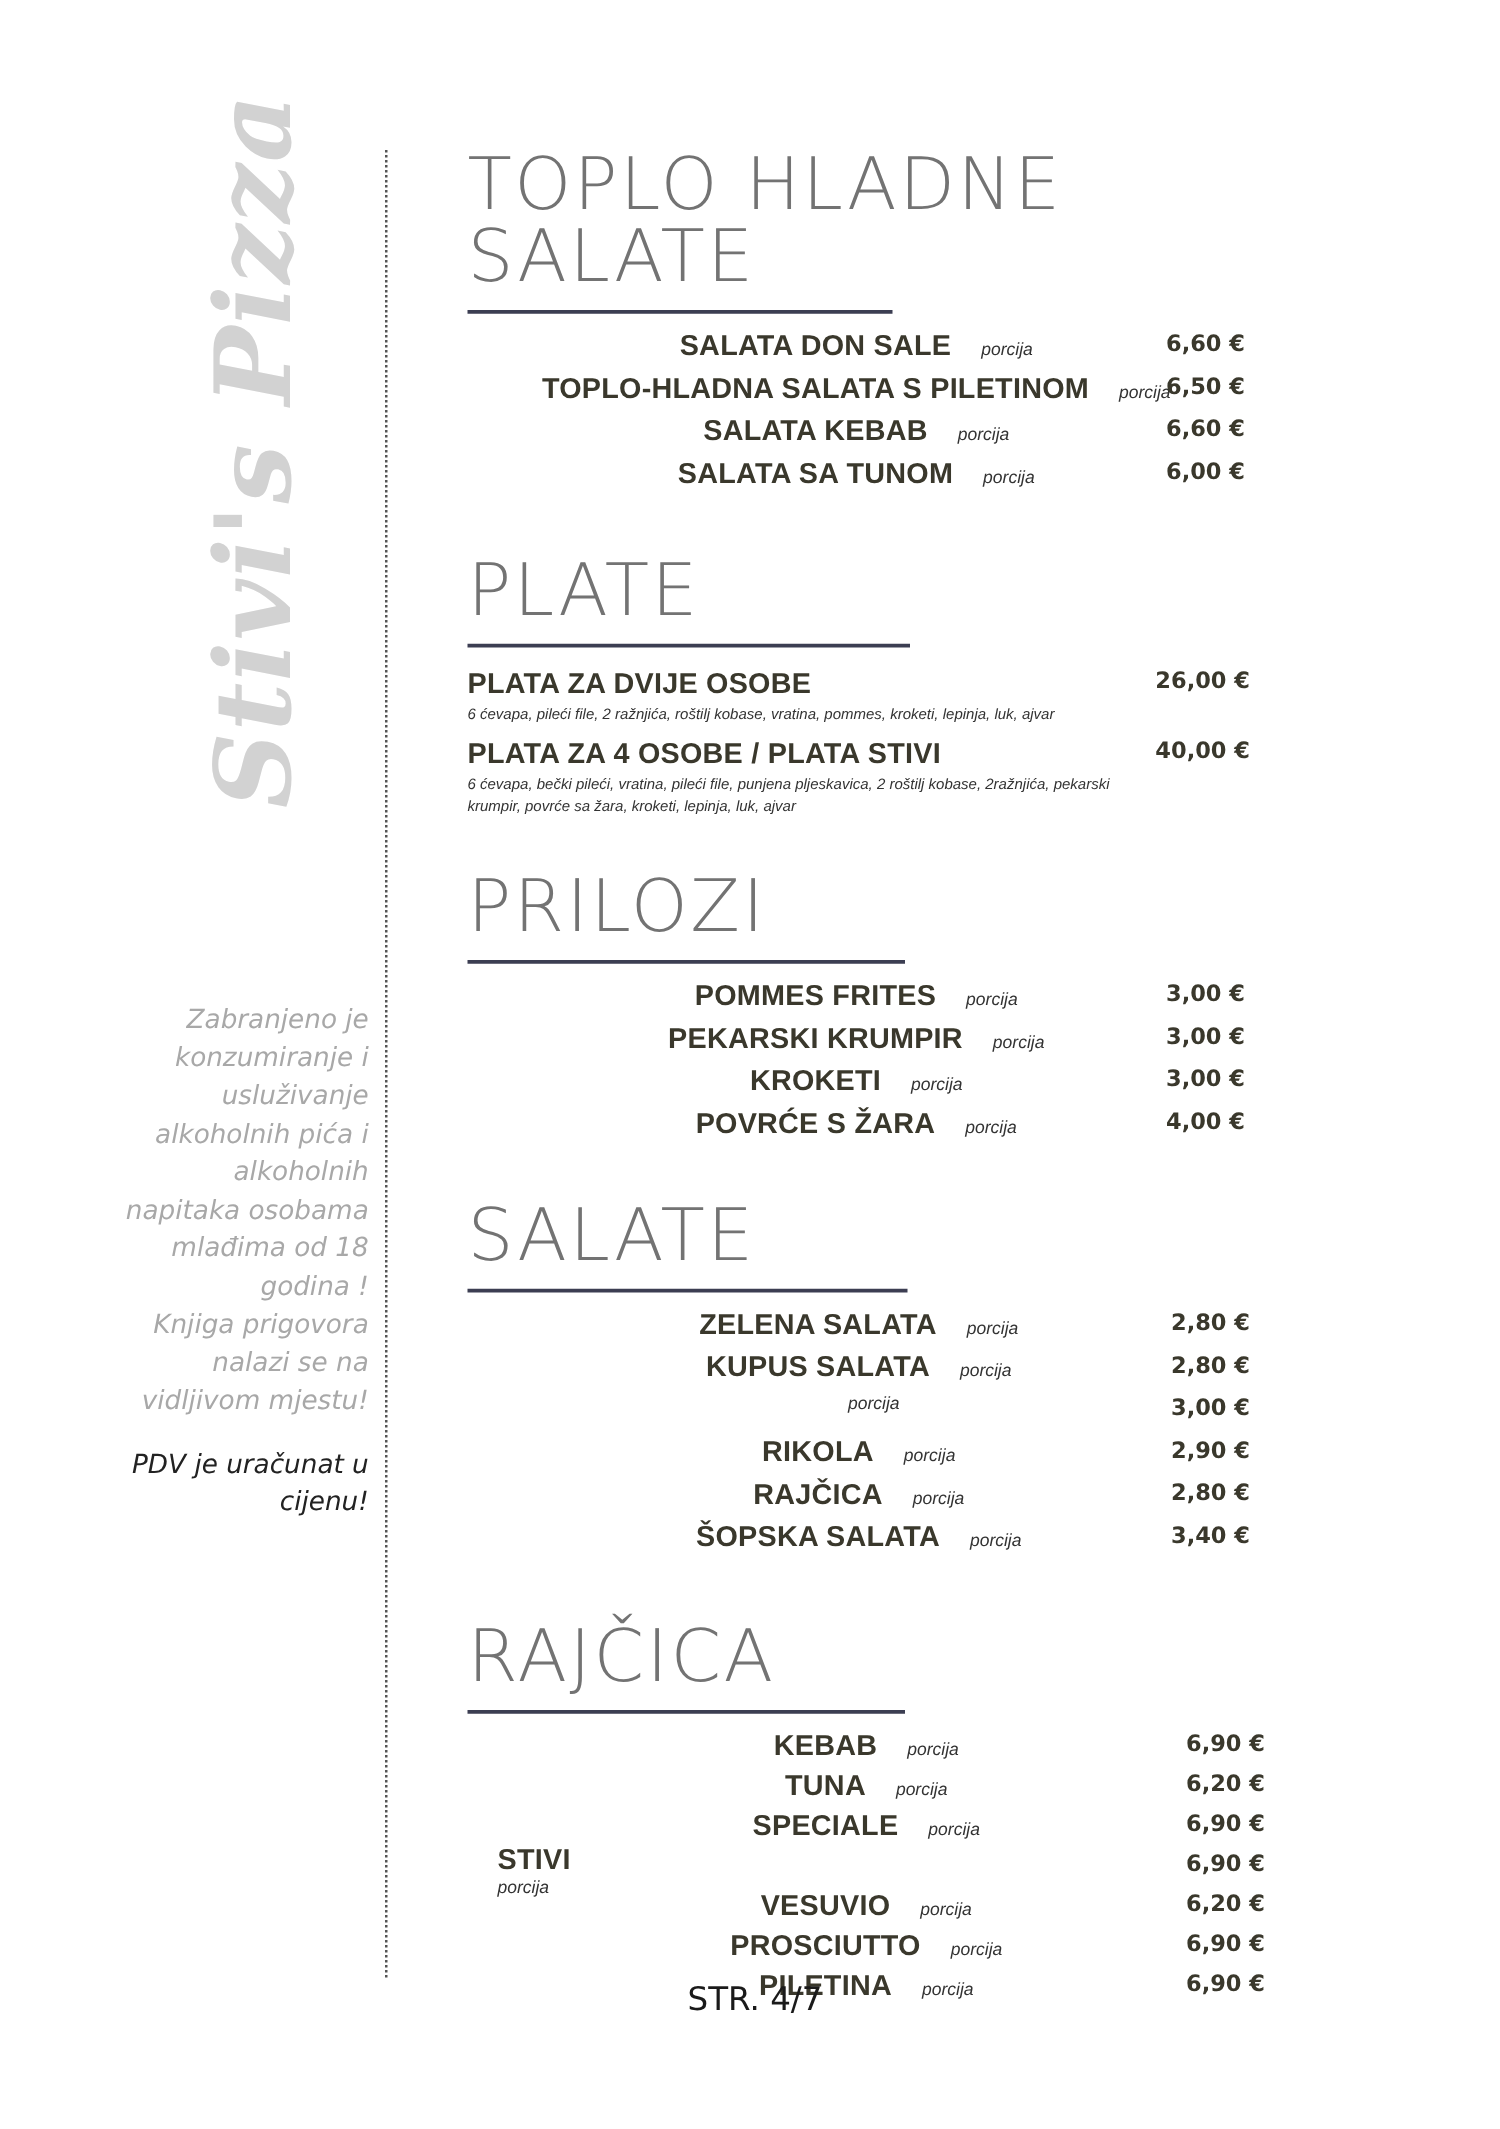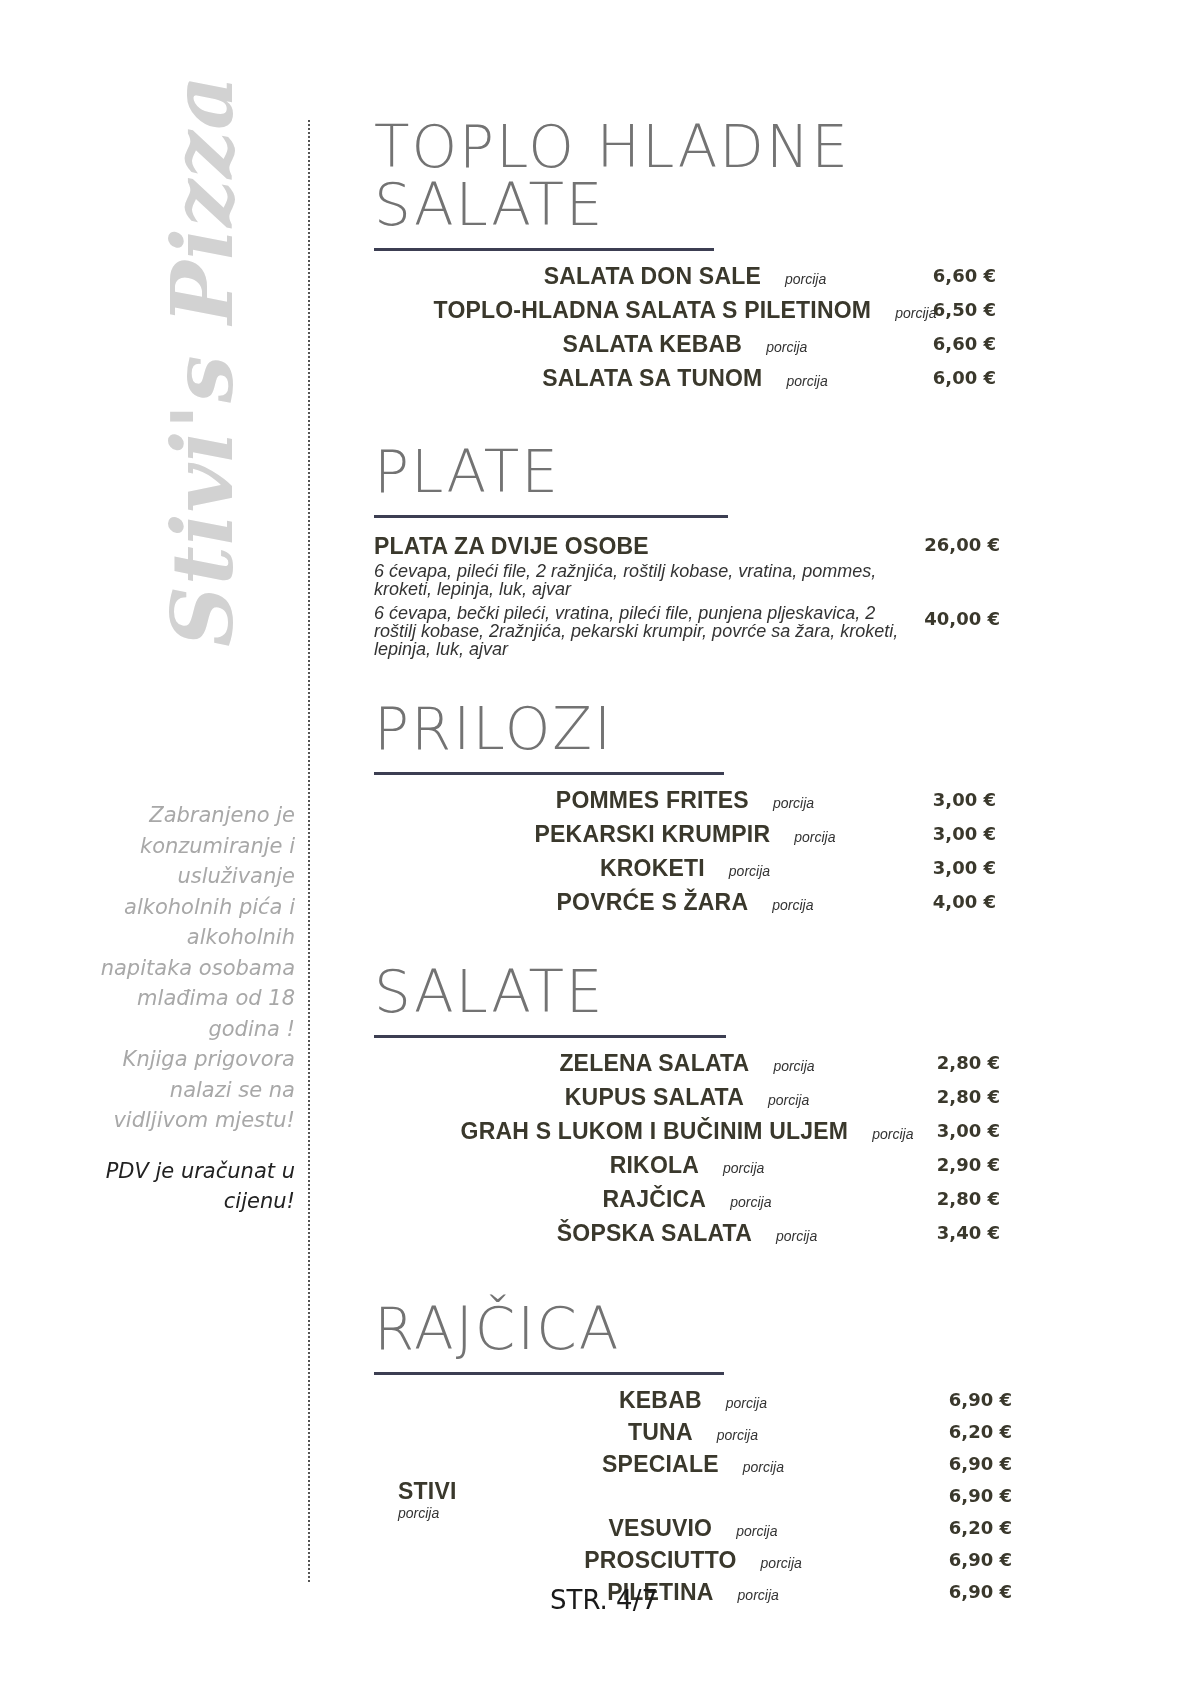--- a/index.html
+++ b/index.html
@@ -114,21 +114,21 @@
       color: #3a382c;
     }
     .platter {
       position: relative;
       margin-bottom: 6px;
     }
     .platter .item-name { display:block; height: 32px; line-height: 32px; }
     .platter-desc {
       font-family: "Liberation Sans", sans-serif;
       font-style: italic;
-      font-size: 18px;
+      font-size: 12px;
       line-height: 18px;
       color: #333;
       width: 540px;
     }
     .platter .item-price { top: 4px; }
     .page-num {
       position: absolute;
       left: 0;
       width: 1200px;
       top: 1585px;
@@ -200,20 +200,21 @@
   <section style="margin-top:44px;">
     <h2 class="section-title">PLATE</h2>
     <div class="section-rule" style="width:354px;"></div>
     <div style="width:626px;">
       <div class="platter">
         <span class="item-name">PLATA ZA DVIJE OSOBE</span>
         <span class="item-price">26,00 €</span>
         <div class="platter-desc">6 ćevapa, pileći file, 2 ražnjića, roštilj kobase, vratina, pommes, kroketi, lepinja, luk, ajvar</div>
       </div>
       <div class="platter">
+        <span class="item-name">PLATA ZA 4 OSOBE / PLATA STIVI</span>
         <span class="item-price">40,00 €</span>
         <div class="platter-desc">6 ćevapa, bečki pileći, vratina, pileći file, punjena pljeskavica, 2 roštilj kobase, 2ražnjića, pekarski krumpir, povrće sa žara, kroketi, lepinja, luk, ajvar</div>
       </div>
     </div>
   </section>
 
   <section style="margin-top:42px;">
     <h2 class="section-title">PRILOZI</h2>
     <div class="section-rule" style="width:350px;"></div>
     <ul class="items" style="width:622px;">
@@ -248,21 +249,20 @@
         <span class="item-name">ZELENA SALATA</span>
         <span class="item-unit">porcija</span>
         <span class="item-price">2,80 €</span>
       </li>
       <li class="item">
         <span class="item-name">KUPUS SALATA</span>
         <span class="item-unit">porcija</span>
         <span class="item-price">2,80 €</span>
       </li>
       <li class="item">
-        <span class="item-name">GRAH S LUKOM I BUČINIM ULJEM</span>
         <span class="item-unit">porcija</span>
         <span class="item-price">3,00 €</span>
       </li>
       <li class="item">
         <span class="item-name">RIKOLA</span>
         <span class="item-unit">porcija</span>
         <span class="item-price">2,90 €</span>
       </li>
       <li class="item">
         <span class="item-name">RAJČICA</span>

